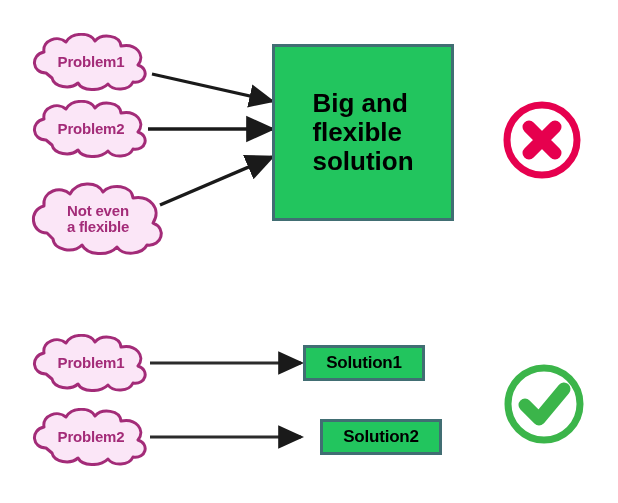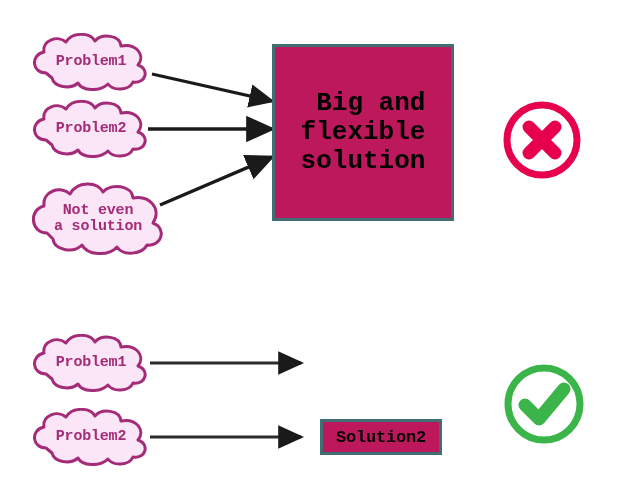--- a/index.html
+++ b/index.html
@@ -9,21 +9,20 @@
   }
   body {
     font-family: "Liberation Sans", sans-serif;
   }
   #canvas {
     position: relative;
     width: 618px;
     height: 503px;
     background: #ffffff;
     overflow: hidden;
-    font-family: Liberation Mono, monospace;
   }
   .layer {
     position: absolute;
     top: 0;
     left: 0;
     width: 618px;
     height: 503px;
   }
   .node {
     position: absolute;
@@ -50,25 +49,25 @@
     color: #a32b78;
     font-weight: bold;
     font-size: 15px;
     line-height: 1.08;
     letter-spacing: -0.2px;
     white-space: pre-line;
   }
 
   
   .box {
-    background: #be185d;
+    background: #22c55e;
     border: 3px solid #416e73;
     color: #000000;
     font-weight: bold;
-    text-align: right;
+    text-align: left;
   }
   .box-big {
     font-size: 26px;
     line-height: 1.12;
     white-space: pre-line;
   }
   .box-small {
     font-size: 17px;
     letter-spacing: -0.2px;
   }
@@ -116,21 +115,21 @@
     <span class="cloud-label">Problem2</span>
   </div>
 
   <div class="node cloud" style="left:24px; top:182px; width:148px; height:74px;">
     <svg width="148" height="74" viewBox="0 0 148 74">
       <path d="M23,51 C7,51 4,28 20,24 C18,9 37,3 46,12 C53,-1 73,-1 79,10
                C87,1 108,3 109,16 C126,13 138,27 129,41 C143,46 138,65 123,63
                C118,73 99,74 93,65 C84,75 63,73 58,63 C49,72 30,68 29,57 z" fill="#fbe6f7" stroke="#a32b78" stroke-width="3" stroke-linejoin="round"></path>
     </svg>
     <span class="cloud-label">Not even
-a solution</span>
+a flexible</span>
   </div>
 
   <div class="node box box-big" style="left:272px; top:44px; width:182px; height:177px;">
     <span>Big and
 flexible
 solution</span>
   </div>
 
   <div class="verdict" style="left:498px; top:96px; width:88px; height:88px;">
     <svg width="88" height="88" viewBox="0 0 88 88">
@@ -150,20 +149,23 @@
 
   <div class="node cloud" style="left:26px; top:408px; width:130px; height:58px;">
     <svg width="130" height="58" viewBox="0 0 130 58">
       <path d="M20,40 C6,40 4,22 18,19 C16,7 32,2 40,9 C46,-1 64,-1 69,8
                C76,0 94,2 95,13 C110,10 120,22 112,32 C124,36 120,51 107,49
                C103,58 87,58 82,51 C74,59 56,58 52,50 C44,57 28,54 26,45 z" fill="#fbe6f7" stroke="#a32b78" stroke-width="3" stroke-linejoin="round"></path>
     </svg>
     <span class="cloud-label">Problem2</span>
   </div>
 
+  <div class="node box box-small" style="left:303px; top:345px; width:122px; height:36px;">
+    <span>Solution1</span>
+  </div>
 
   <div class="node box box-small" style="left:320px; top:419px; width:122px; height:36px;">
     <span>Solution2</span>
   </div>
 
   <div class="verdict" style="left:498px; top:358px; width:92px; height:92px;">
     <svg width="92" height="92" viewBox="0 0 92 92">
       <circle cx="46" cy="46" r="36" fill="none" stroke="#3bb54a" stroke-width="7"></circle>
       <path d="M27,47 L41,61 L66,31" fill="none" stroke="#3bb54a" stroke-width="13" stroke-linecap="round" stroke-linejoin="round"></path>
     </svg>

